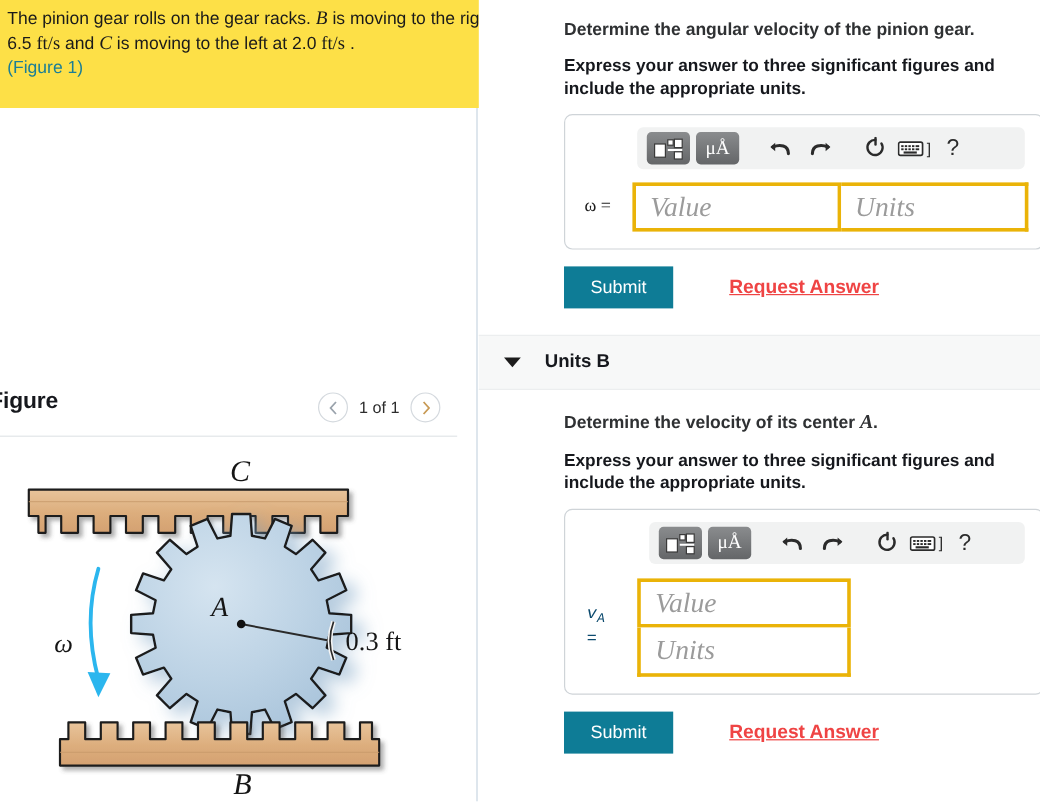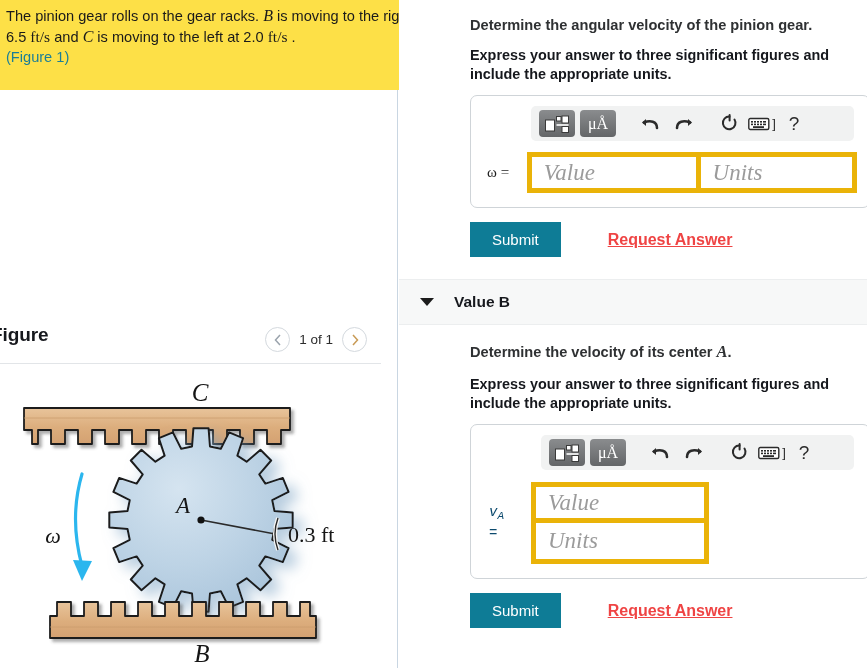--- a/index.html
+++ b/index.html
@@ -156,21 +156,21 @@
   }
   .var-label {
     font-family: "Liberation Serif", serif;
     font-size: 15px;
     color: #1c1c1c;
     width: 46px;
     text-align: left;
     padding-left: 4px;
   }
   .inp {
-    border: 5px solid #eab308;
+    border: 3px solid #eab308;
     height: 41px;
     background: #fff;
     display: flex; align-items: center;
     padding-left: 12px;
     font-family: "Liberation Serif", serif;
     font-style: italic;
     font-size: 23px;
     color: #9b9b9b;
     cursor: text;
     overflow: hidden;
@@ -408,21 +408,21 @@
       </div>
 
       <div class="actions">
         <button class="submit-btn">Submit</button>
         <span class="req-link">Request Answer</span>
       </div>
     </div>
 
     <div class="part-header" style="margin-top:22px">
       <div class="caret"></div>
-      <div class="part-label">Value B</div>
+      <div class="part-label">Units B</div>
     </div>
 
     <div class="part-body">
       <div class="prompt"><span>Determine the velocity of its center </span><span class="mi">A</span><span>.</span></div>
       <div class="instruction">Express your answer to three significant figures and include the appropriate units.</div>
 
       <div class="answer-box">
         <div class="mq-toolbar" style="margin-left:58px">
           <div class="tb-btn">
             <svg width="26" height="20" viewBox="0 0 26 20">

